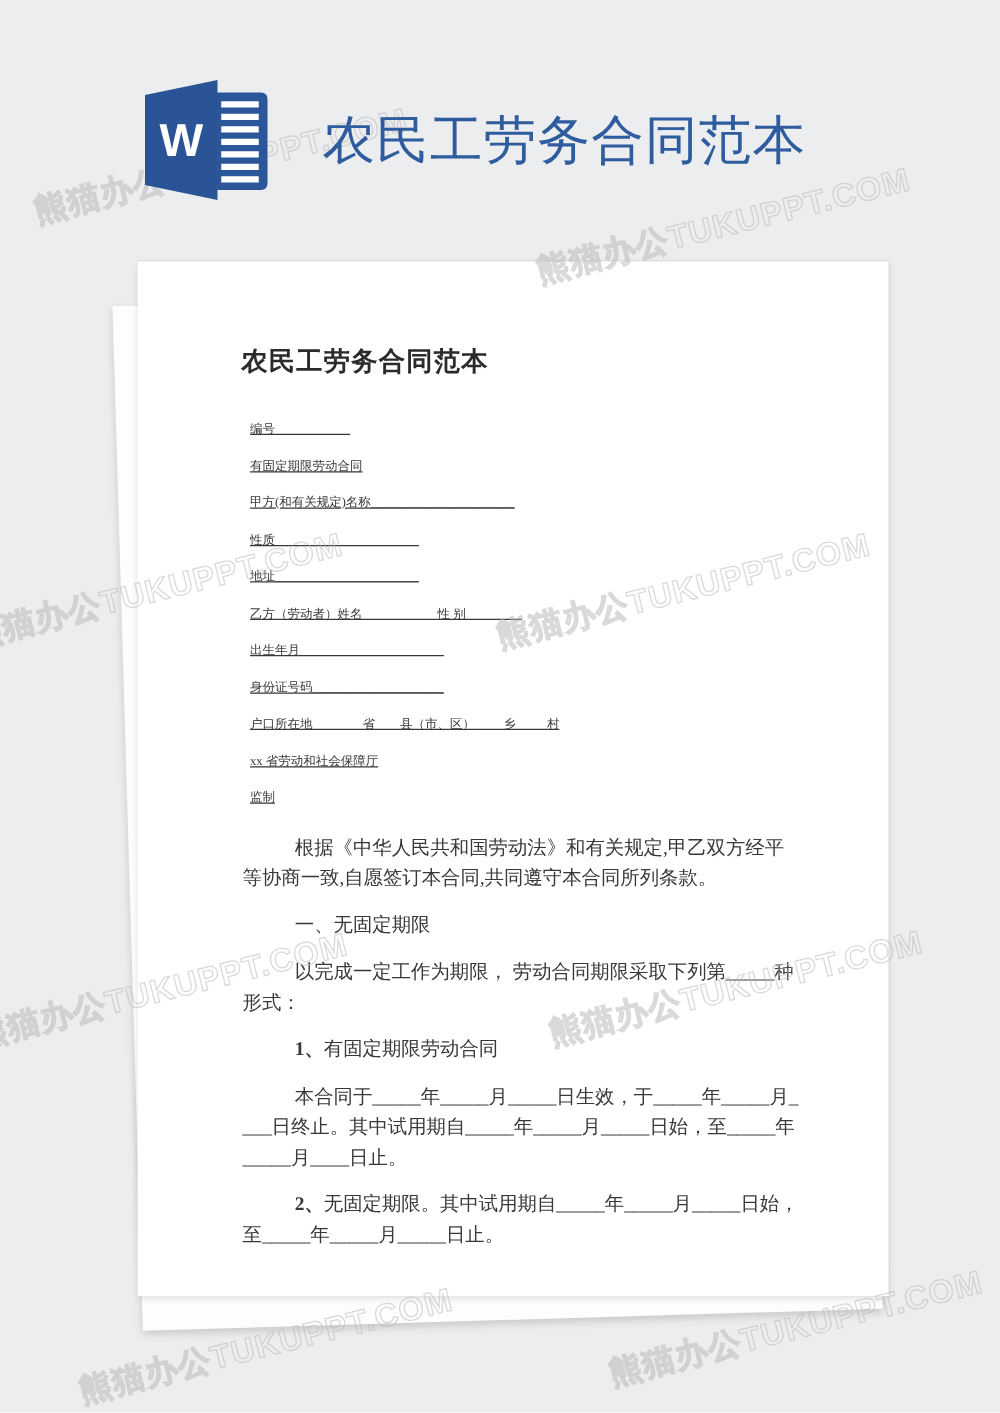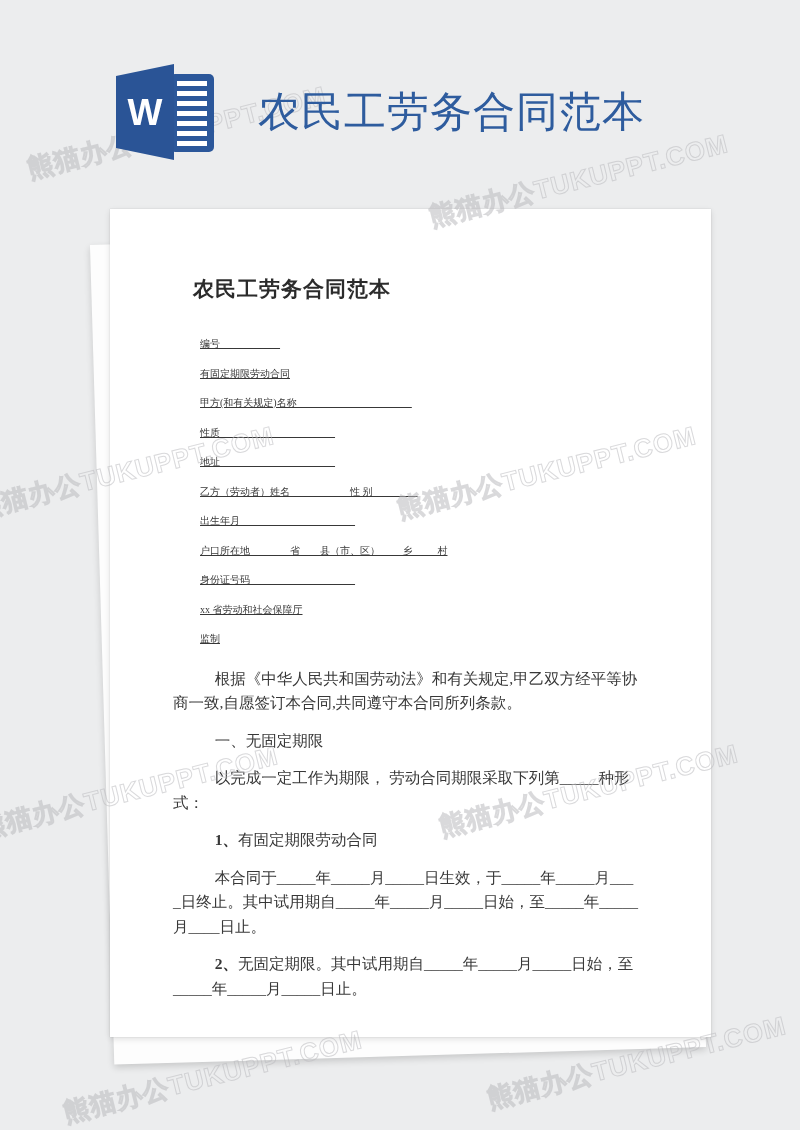--- a/index.html
+++ b/index.html
@@ -16,21 +16,21 @@
   .behind-sheet{position:absolute;left:102px;top:236px;width:592px;height:820px;background:#fdfdfd;
     transform:rotate(-1.7deg);box-shadow:0 3px 7px rgba(0,0,0,0.16);z-index:1;}
   .page{position:absolute;left:110px;top:209px;width:601px;height:828px;background:#ffffff;
     box-shadow:0 0 1px rgba(0,0,0,0.18),0 2px 6px rgba(0,0,0,0.12);z-index:2;}
 
   
   .doc-content{padding:66px 70px 0 63px;color:#383838;}
   .doc-heading{margin:0 0 26px 20px;font-size:21px;font-weight:700;letter-spacing:1px;color:#2b2b2b;}
   .doc-line{margin:0;text-indent:2.7em;word-break:break-all;}
   .doc-line.field{font-size:10px;line-height:29.5px;text-decoration:underline;}
-  .doc-line.para{font-size:15.5px;line-height:24.5px;margin-top:13px;}
+  .doc-line.para{font-size:15.5px;line-height:24.5px;margin-top:13px;margin-left:21px;}
   .doc-line b{font-weight:700;}
 
   
   .wm{position:absolute;z-index:5;font-family:"Liberation Sans","DejaVu Sans",sans-serif;
     font-size:26px;font-weight:700;letter-spacing:1px;white-space:nowrap;
     color:rgba(186,186,190,0.30);-webkit-text-stroke:1px rgba(186,186,190,0.55);
     -webkit-text-fill-color:transparent;
     transform:rotate(-14deg);transform-origin:left center;pointer-events:none;}
   .wm-1{left:28px;top:152px;}
   .wm-2{left:430px;top:200px;}
@@ -81,22 +81,22 @@
     <div class="doc-content">
       <h2 class="doc-heading">农民工劳务合同范本</h2>
       <div>
           <p class="doc-line field">编号____________</p>
           <p class="doc-line field">有固定期限劳动合同</p>
           <p class="doc-line field">甲方(和有关规定)名称_______________________</p>
           <p class="doc-line field">性质_______________________</p>
           <p class="doc-line field">地址_______________________</p>
           <p class="doc-line field">乙方（劳动者）姓名____________性 别_________</p>
           <p class="doc-line field">出生年月_______________________</p>
+          <p class="doc-line field">身份证号码_____________________</p>
           <p class="doc-line field">户口所在地________省____县（市、区） ____乡_____村</p>
-          <p class="doc-line field">身份证号码_____________________</p>
           <p class="doc-line field">xx 省劳动和社会保障厅</p>
           <p class="doc-line field">监制</p>
           <p class="doc-line para">根据《中华人民共和国劳动法》和有关规定,甲乙双方经平等协商一致,自愿签订本合同,共同遵守本合同所列条款。</p>
           <p class="doc-line para">一、无固定期限</p>
           <p class="doc-line para">以完成一定工作为期限， 劳动合同期限采取下列第_____种形式：</p>
           <p class="doc-line para"><b>1、</b>有固定期限劳动合同</p>
           <p class="doc-line para">本合同于_____年_____月_____日生效，于_____年_____月____日终止。其中试用期自_____年_____月_____日始，至_____年_____月____日止。</p>
           <p class="doc-line para"><b>2、</b>无固定期限。其中试用期自_____年_____月_____日始，至_____年_____月_____日止。</p>
         </div>
 

